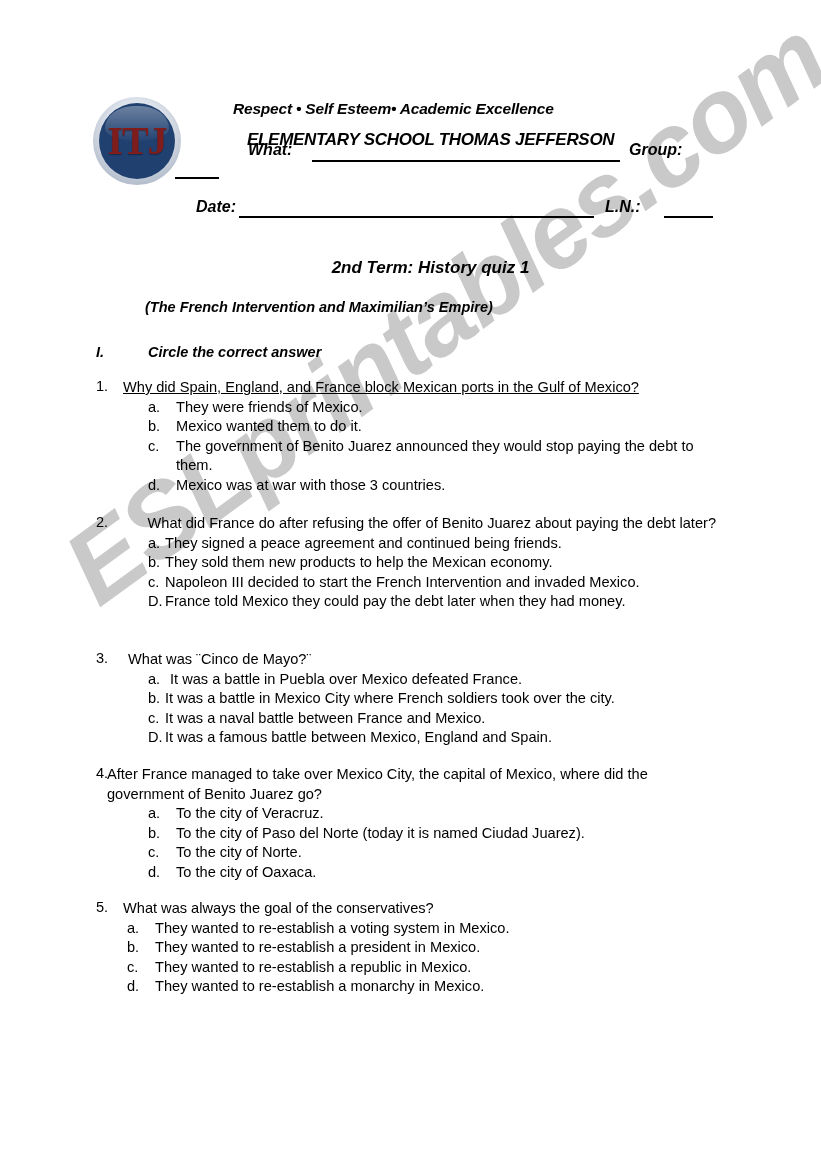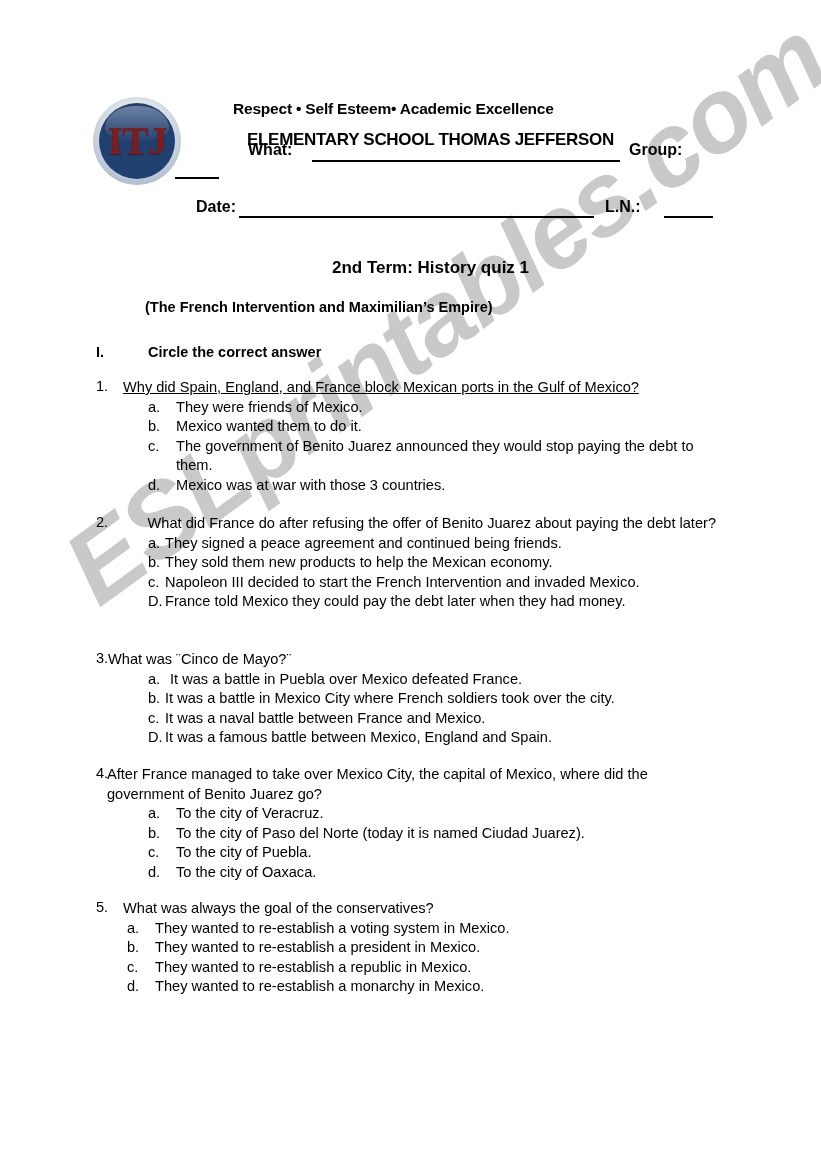--- a/index.html
+++ b/index.html
@@ -94,21 +94,21 @@
     font-family: "Liberation Serif", serif;
     font-size: 40px;
     color: #7f1d1d;
     letter-spacing: -1px;
     padding-bottom: 2px;
     text-shadow: 0 1px 1px rgba(0,0,0,0.35);
     font-weight: bold;
   }
 
   
-  .abs { position: absolute; white-space: pre; }
+  .abs { position: absolute; white-space: pre; font-style: italic; }
 
   .motto {
     left: 233px; top: 100px;
     font-size: 15.5px;
     font-weight: bold;
     letter-spacing: -0.2px;
   }
   .school {
     left: 247px; top: 130px;
     font-size: 17px;
@@ -211,21 +211,21 @@
   #q1 .opt { padding-left: 28px; }
 
   
   #q2 { left: 96px; top: 514px; width: 620px; }
   #q2 .q-text { margin-left: 27px; text-align: right; }
   #q2 .opts { margin-top: 0px; margin-left: 52px; }
   #q2 .opt { padding-left: 17px; }
 
   
   #q3 { left: 96px; top: 650px; width: 620px; }
-  #q3 .q-text { margin-left: 12px; }
+  #q3 .q-text { margin-left: 32px; }
   #q3 .opts { margin-top: 0; margin-left: 52px; }
   #q3 .opt { padding-left: 17px; }
   #q3 .opt.wide { padding-left: 22px; }
 
   
   #q4 { left: 96px; top: 765px; width: 625px; }
   #q4 .q-text { margin-left: 11px; }
   #q4 .opts { margin-top: 0; margin-left: 52px; }
   #q4 .opt { padding-left: 28px; }
 
@@ -356,21 +356,21 @@
         <div class="opt">
           <span class="opt-letter">a.</span>
           <span class="opt-text">To the city of Veracruz.</span>
         </div>
         <div class="opt">
           <span class="opt-letter">b.</span>
           <span class="opt-text">To the city of Paso del Norte (today it is named Ciudad Juarez).</span>
         </div>
         <div class="opt">
           <span class="opt-letter">c.</span>
-          <span class="opt-text">To the city of Puebla.</span>
+          <span class="opt-text">To the city of Norte.</span>
         </div>
         <div class="opt">
           <span class="opt-letter">d.</span>
           <span class="opt-text">To the city of Oaxaca.</span>
         </div>
       </div>
     </div>
 
     <div class="qblock" id="q5">
       <div class="q-row">

